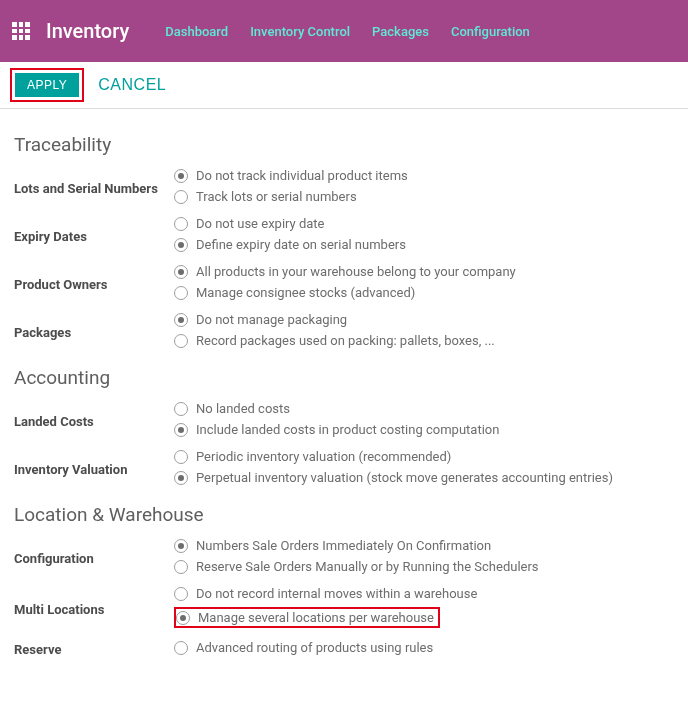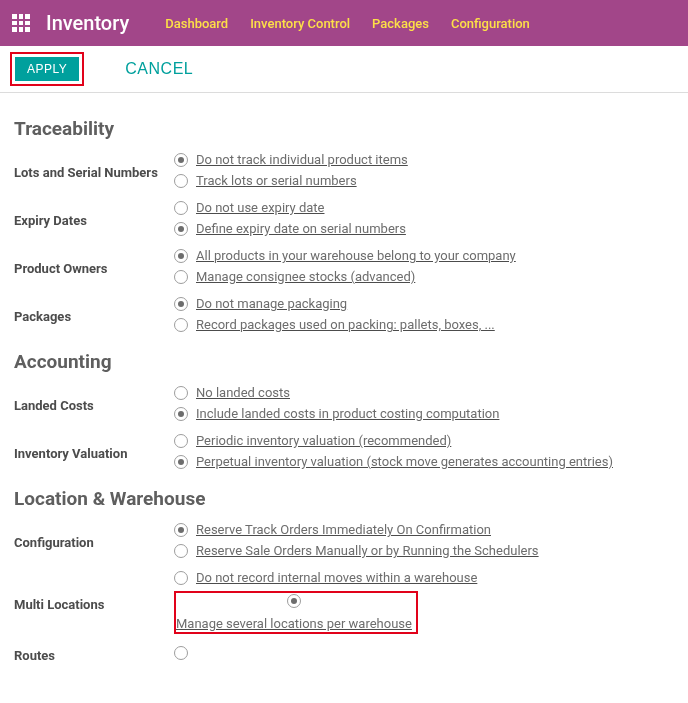--- a/index.html
+++ b/index.html
@@ -6,49 +6,48 @@
   body {
     font-family: -apple-system, BlinkMacSystemFont, "Segoe UI", Roboto, "Helvetica Neue", Arial, sans-serif;
     font-size: 13px;
     color: #4c4c4c;
     background: #ffffff;
     width: 688px;
   }
   .topbar {
     background: #a24689;
     color: #fff;
-    height: 46px;
+    height: 62px;
     display: flex;
     align-items: center;
     padding: 0 12px;
   }
   .apps-icon {
     width: 18px; height: 18px;
     display: grid;
     grid-template-columns: repeat(3, 1fr);
     grid-template-rows: repeat(3, 1fr);
     gap: 2px;
     margin-right: 16px;
     cursor: pointer;
   }
   .apps-icon span { background: #fff; }
   .app-title {
     font-size: 20px;
     font-weight: 500;
     margin-right: 36px;
   }
   .nav-links { display: flex; gap: 22px; }
-  .nav-link { color: #fde047; font-size: 13px; cursor: pointer; font-weight: 500; }
+  .nav-link { color: #5eead4; font-size: 13px; cursor: pointer; font-weight: 500; }
   .actionbar {
     background: #fff;
     border-bottom: 1px solid #dcdcdc;
     padding: 6px 10px;
     display: flex;
     align-items: center;
-    gap: 27px;
   }
   .apply-wrap {
     border: 2px solid #e1021a;
     padding: 3px;
     display: inline-flex;
   }
   .btn-apply {
     background: #00a09d;
     color: #fff;
     border: none;
@@ -64,33 +63,33 @@
     padding: 7px 14px;
     font-size: 16px;
     letter-spacing: 0.5px;
     cursor: pointer;
   }
   .content { padding: 10px 14px 20px; }
   .section { margin-top: 14px; }
   .group-title {
     font-size: 19px;
     color: #5f5f5f;
-    font-weight: 700;
+    font-weight: 400;
     margin-bottom: 10px;
     margin-top: 10px;
   }
   .row { display: flex; align-items: center; margin-bottom: 6px; }
   .row-label {
     width: 160px;
     font-weight: 700;
     color: #4c4c4c;
     font-size: 13px;
     padding-top: 2px;
   }
-  .row-options { flex: 1; text-decoration: underline; }
+  .row-options { flex: 1; }
   .opt {
     display: flex;
     align-items: center;
     gap: 8px;
     padding: 2px 0 4px;
     color: #6d6d6d;
     font-size: 13px;
   }
   .radio {
     width: 14px;
@@ -109,21 +108,20 @@
     height: 6px;
     border-radius: 50%;
     background: #6d6d6d;
   }
   .highlight-box {
     border: 2px solid #e1021a;
     padding: 1px 4px 1px 0;
     display: inline-flex;
     align-items: center;
     gap: 8px;
-    flex-direction: column;
   }
 </style>
 </head>
 <body>
 
 <div class="topbar">
   <div class="apps-icon">
     <span></span>
       <span></span>
       <span></span>
@@ -235,21 +233,21 @@
         </div>
       </div>
     </div>
     <div class="section">
       <div class="group-title">Location &amp; Warehouse</div>
       <div class="row">
         <div class="row-label">Configuration</div>
         <div class="row-options">
           <div class="opt">
             <span class="radio sel"></span>
-            <span>Reserve Track Orders Immediately On Confirmation</span>
+            <span>Numbers Sale Orders Immediately On Confirmation</span>
           </div>
           <div class="opt">
             <span class="radio"></span>
             <span>Reserve Sale Orders Manually or by Running the Schedulers</span>
           </div>
         </div>
       </div>
       <div class="row">
         <div class="row-label">Multi Locations</div>
         <div class="row-options">
@@ -259,21 +257,22 @@
           </div>
           <div class="opt">
             <span class="highlight-box">
               <span class="radio sel"></span>
               <span>Manage several locations per warehouse</span>
             </span>
           </div>
         </div>
       </div>
       <div class="row">
-        <div class="row-label">Routes</div>
-        <div class="row-options">
-          <div class="opt">
-            <span class="radio"></span>
+        <div class="row-label">Reserve</div>
+        <div class="row-options">
+          <div class="opt">
+            <span class="radio"></span>
+            <span>Advanced routing of products using rules</span>
           </div>
         </div>
       </div>
     </div>
   </div>
 
 </body></html>

